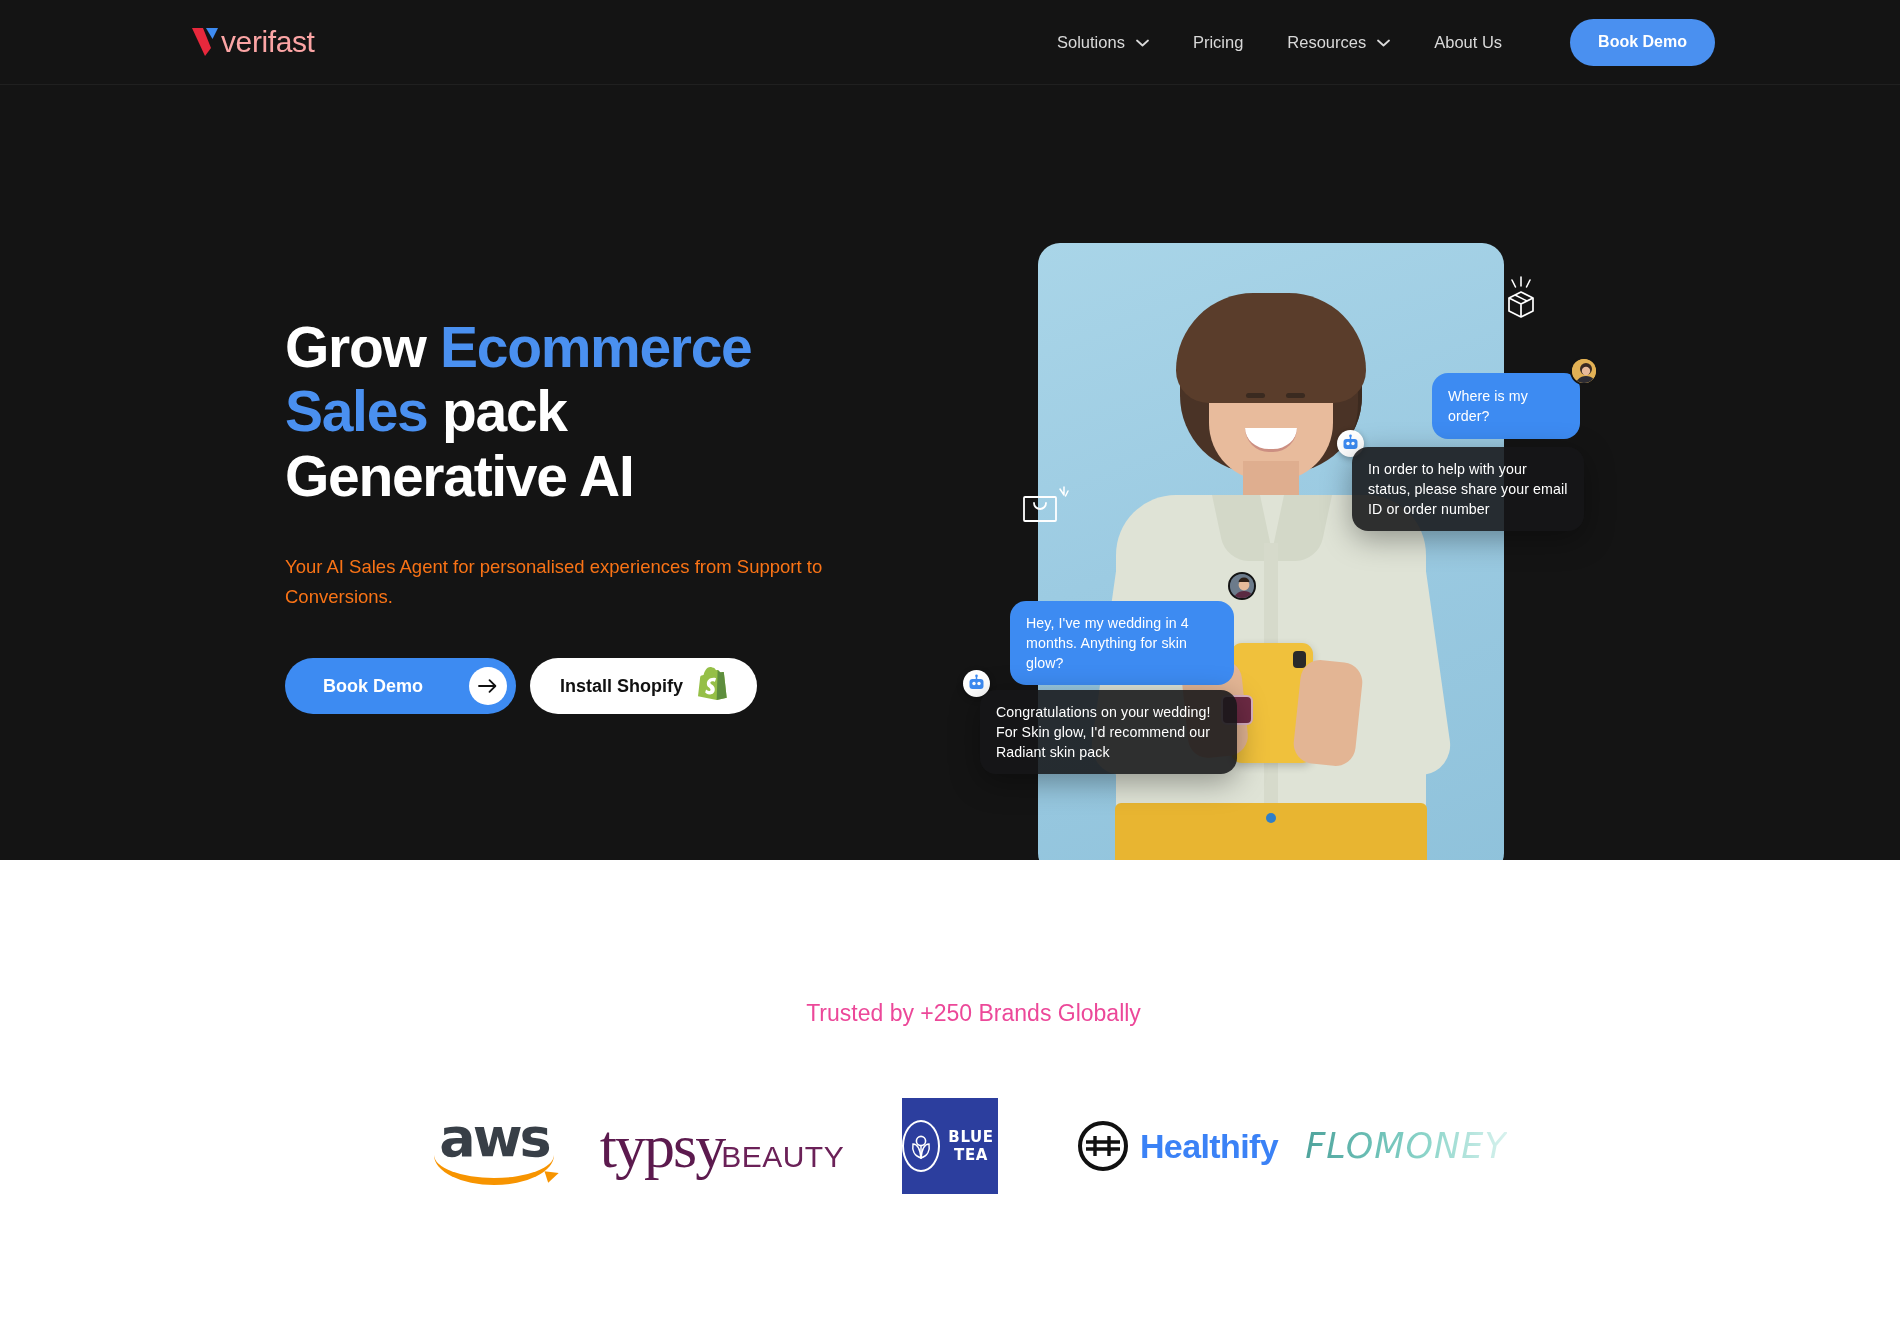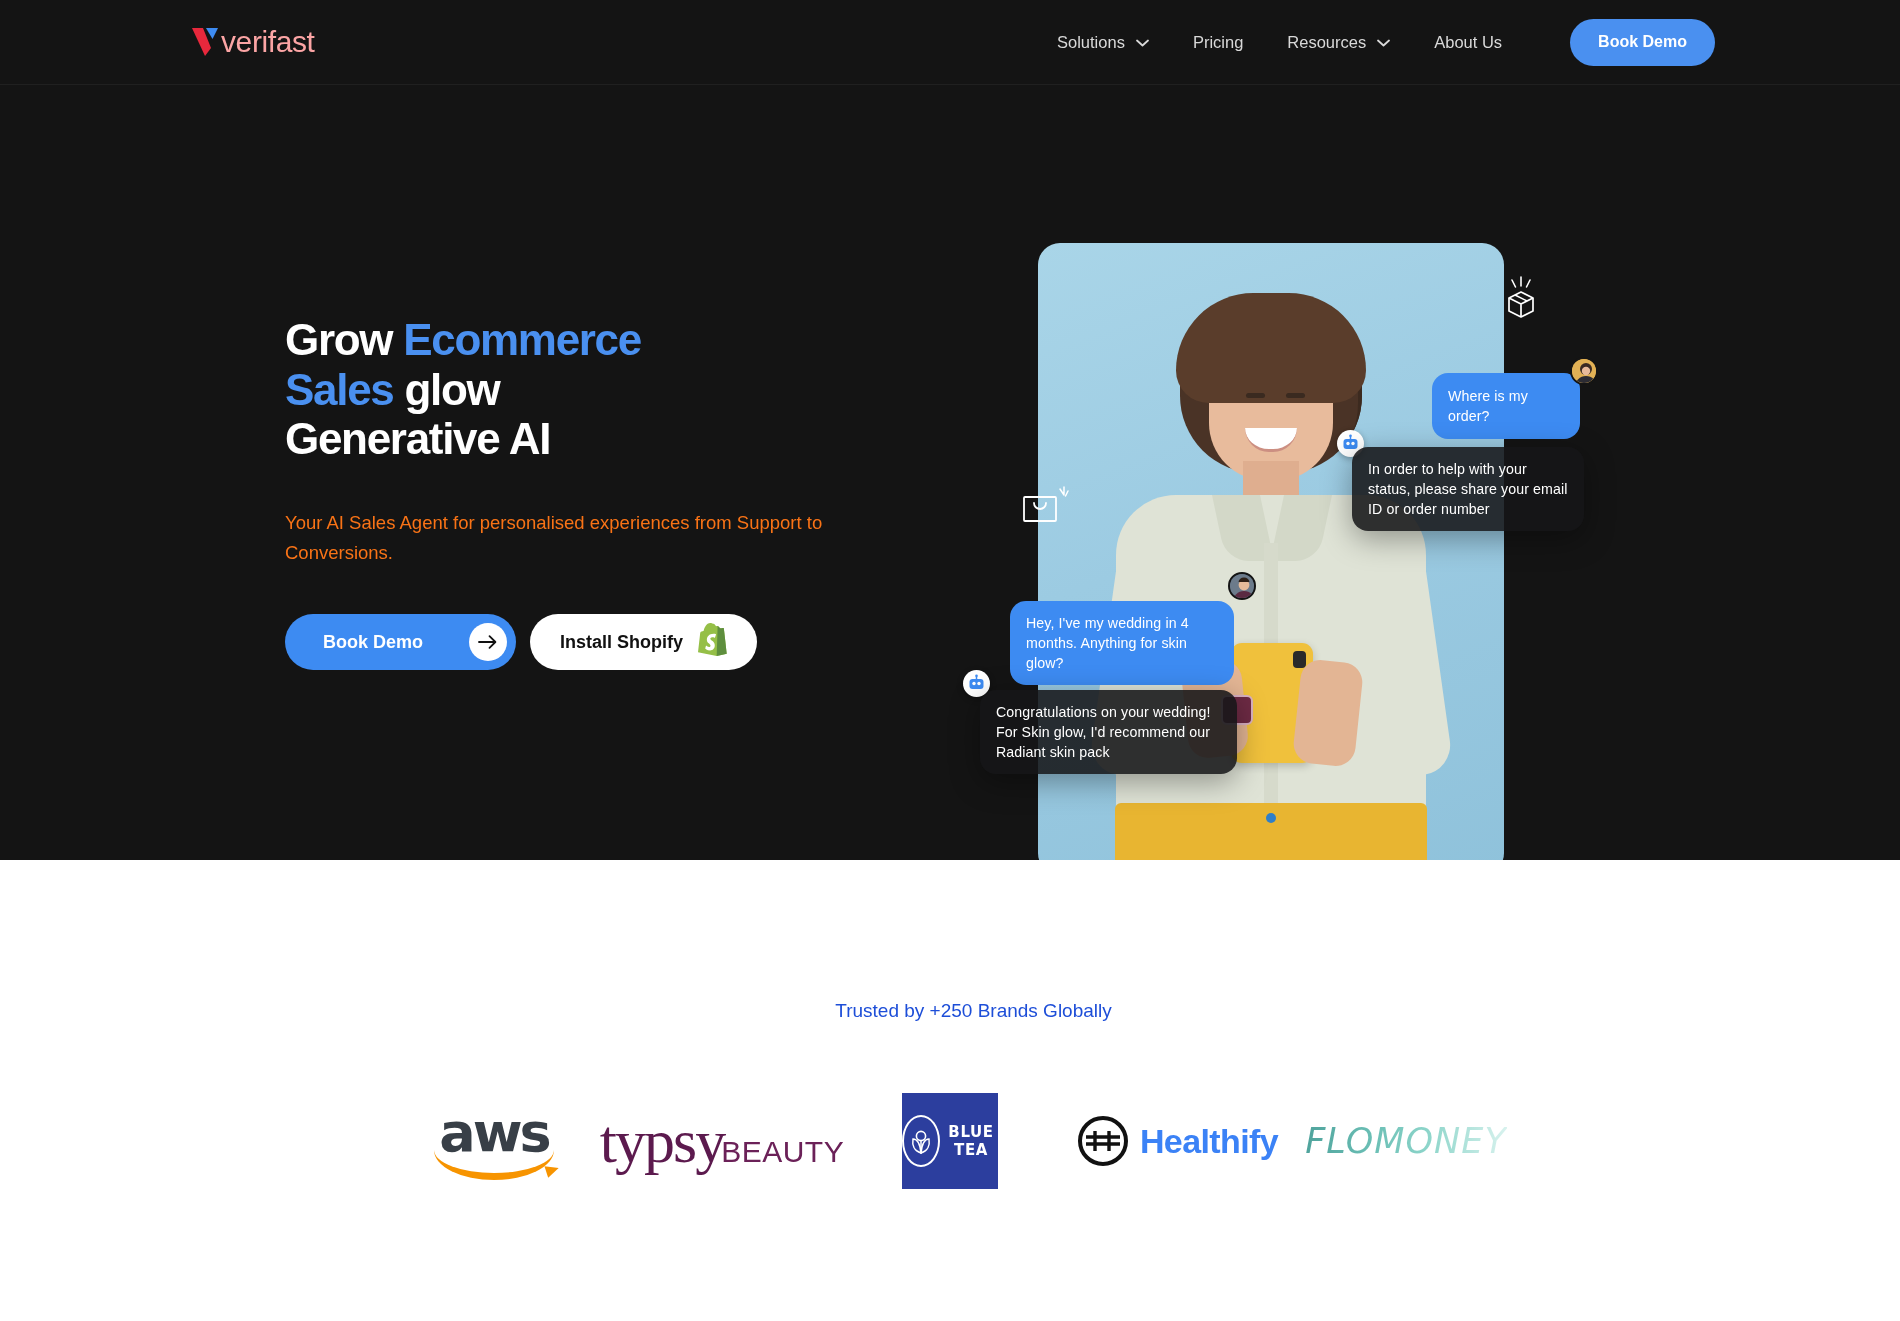--- a/index.html
+++ b/index.html
@@ -53,21 +53,21 @@
     overflow:hidden;
   }
   .hero-inner{
     position:relative; width:1900px; height:100%;
     display:flex;
   }
   .hero-left{
     padding-left:285px; padding-top:230px; width:900px;
   }
   h1.hero-title{
-    font-size:44px;
+    font-size:57px;
     line-height:1.13;
     font-weight:700;
     color:#ffffff;
     letter-spacing:-1.3px;
     max-width:640px;
   }
   .accent{ color:#4a90f0; }
   .hero-sub{
     margin-top:44px;
     color:#f97316;
@@ -206,21 +206,21 @@
     background:#ffffff; display:flex;align-items:center;justify-content:center;
     box-shadow:0 2px 6px rgba(0,0,0,.3);
   }
   .bot-av1{ left:1337px; top:345px; }
   .bot-av2{ left:963px; top:585px; }
 
   
   .trusted{
     background:#fff; height:461px; padding-top:140px; text-align:center;
   }
-  .trusted-title{ font-size:19px; color:#1d4ed8; font-weight:400;margin-left:47px; }
+  .trusted-title{ font-size:23px; color:#ec4899; font-weight:400;margin-left:47px; }
   .logos{
     margin-top:64px; display:flex; align-items:center; justify-content:center;
     gap:12px;
   }
   .logo-slot{ width:216px; display:flex; align-items:center; justify-content:center; height:110px;}
 
   
   .aws{ position:relative; width:124px; height:70px; }
   .aws-text{
     font-family:"DejaVu Sans", sans-serif; font-size:54px; font-weight:700;
@@ -311,21 +311,21 @@
     <button class="book-demo-nav">Book Demo</button>
   </nav>
 </div>
 
 <section class="hero">
   <div class="hero-inner">
 
     <div class="hero-left">
       <h1 class="hero-title">
         <span>Grow </span><span class="accent">Ecommerce</span><br>
-        <span class="accent">Sales</span><span> glow</span><br>
+        <span class="accent">Sales</span><span> pack</span><br>
         <span>Generative AI</span>
       </h1>
 
       <p class="hero-sub">Your AI Sales Agent for personalised experiences from Support to Conversions.</p>
 
       <div class="hero-ctas">
         <button class="btn-primary">
           <span>Book Demo</span>
           <span class="btn-arrow">
             <svg width="20" height="16" viewBox="0 0 20 16">

